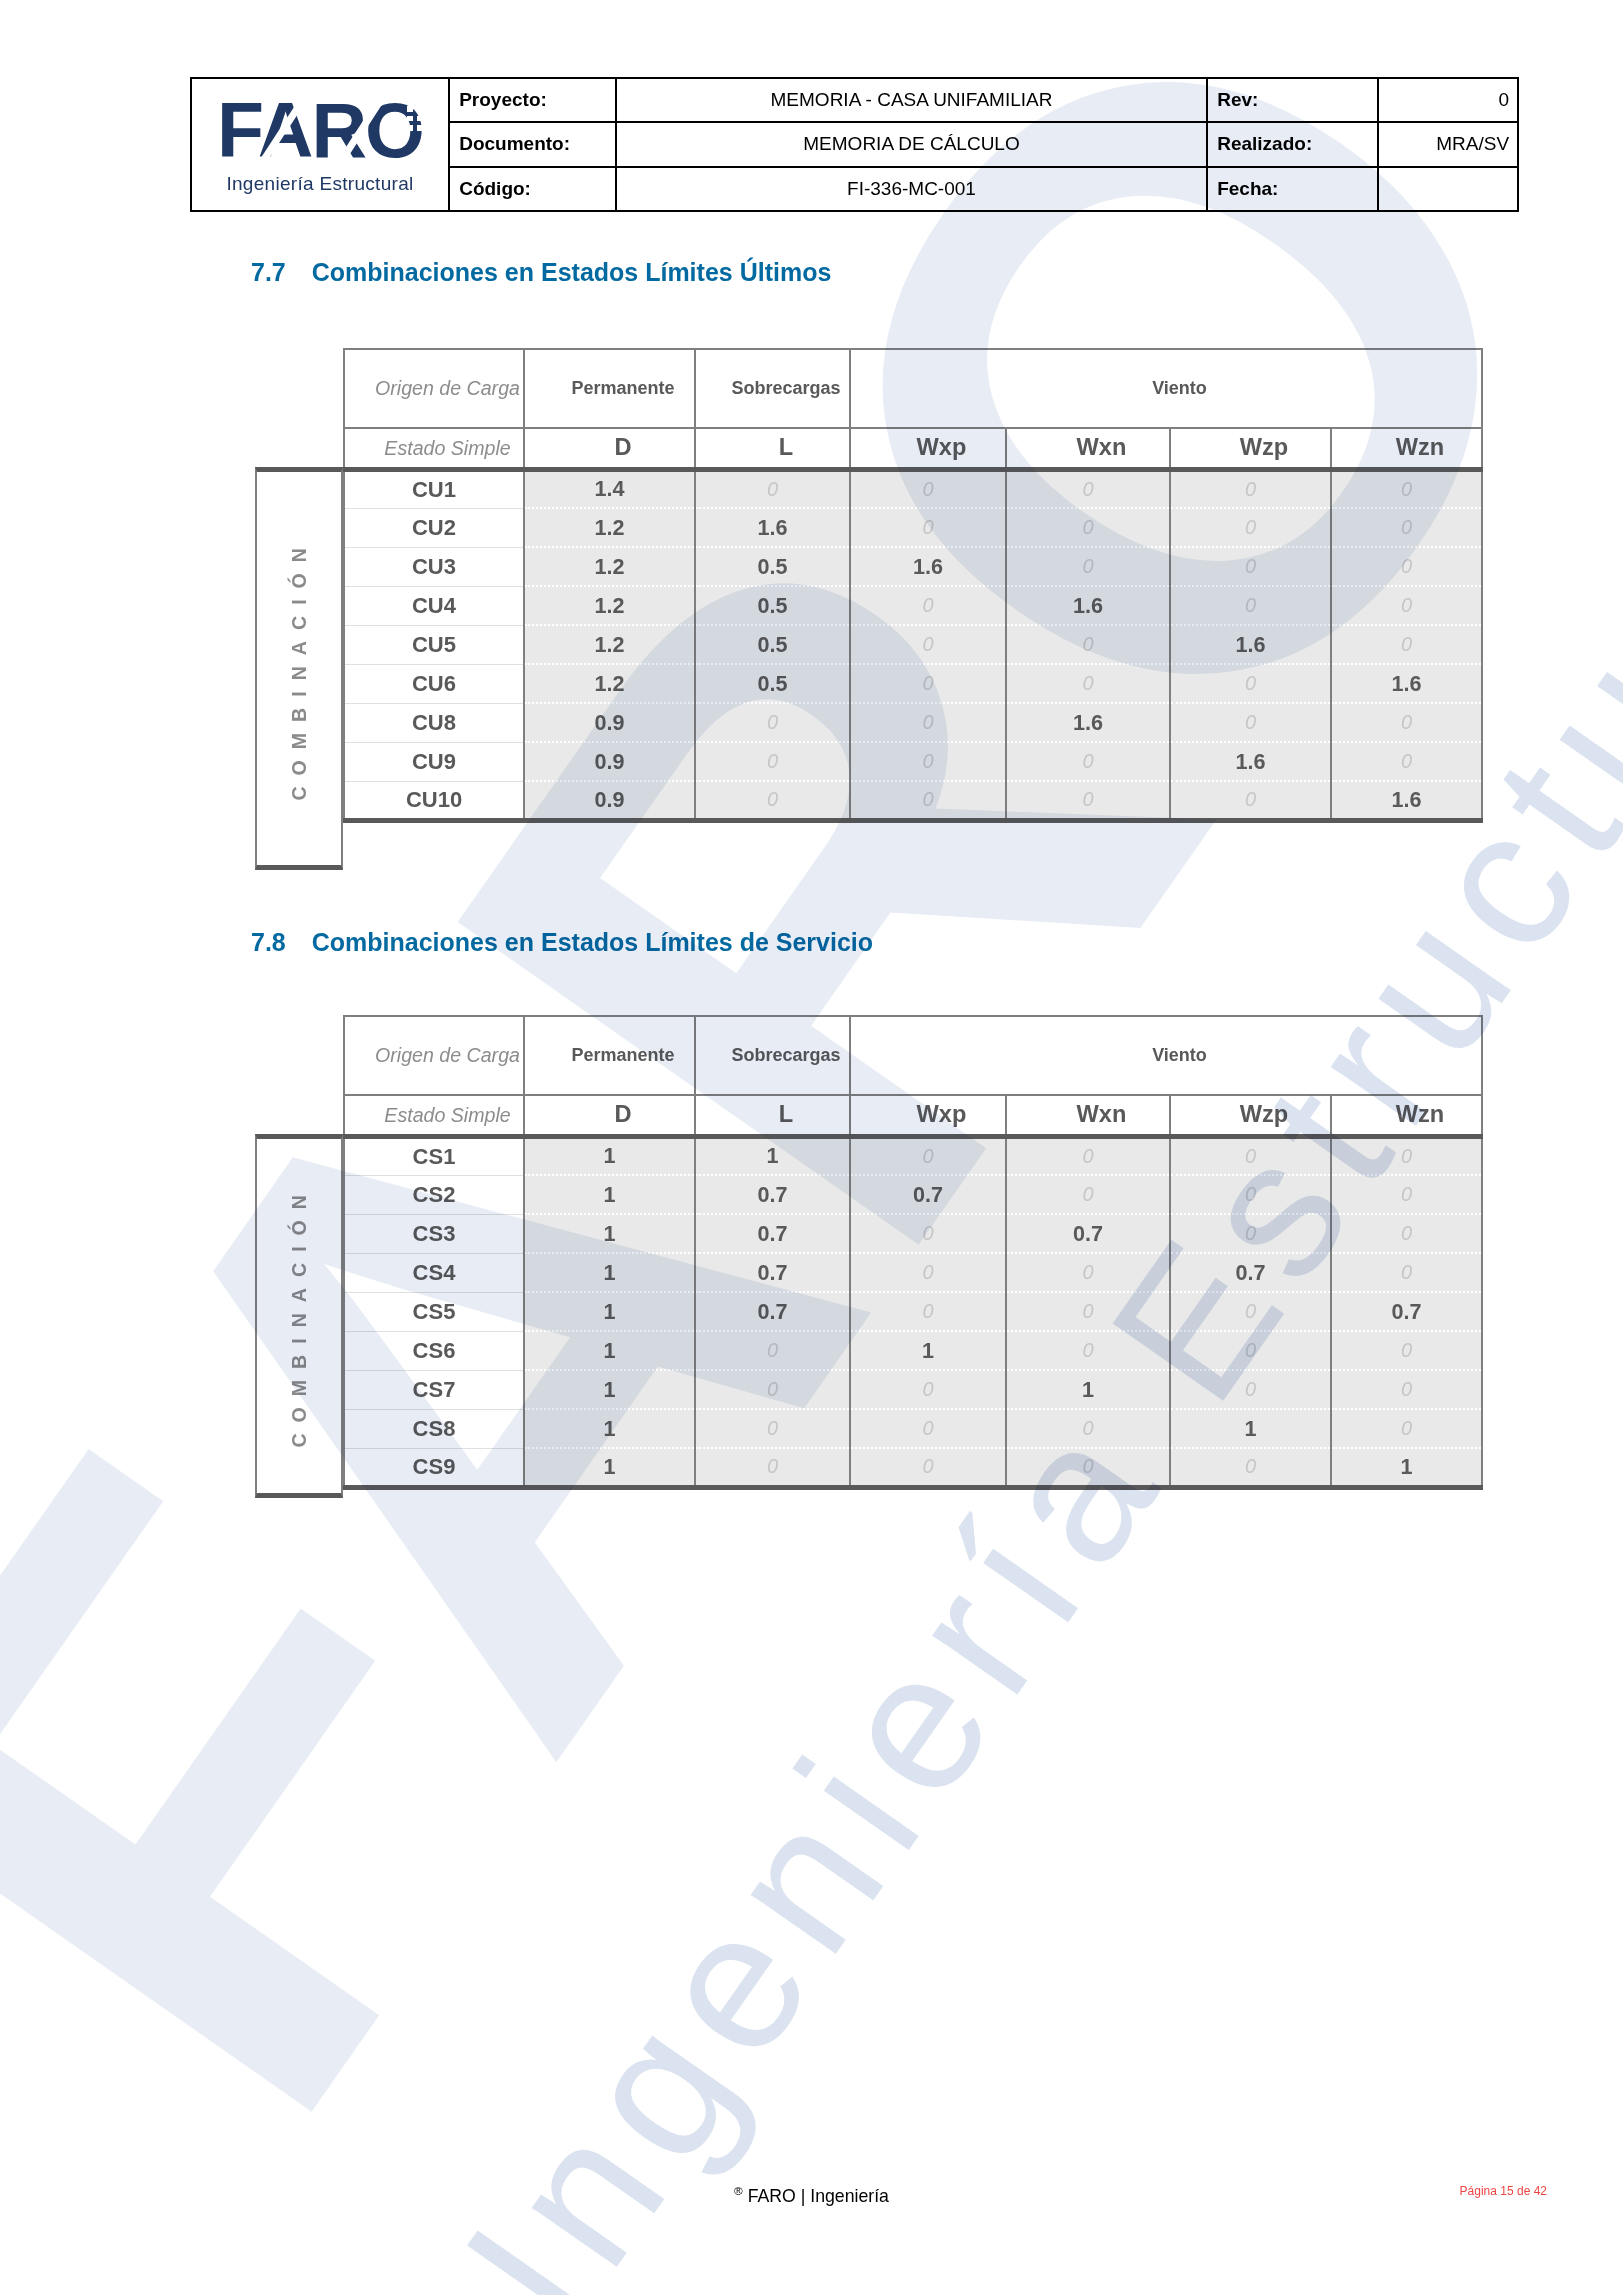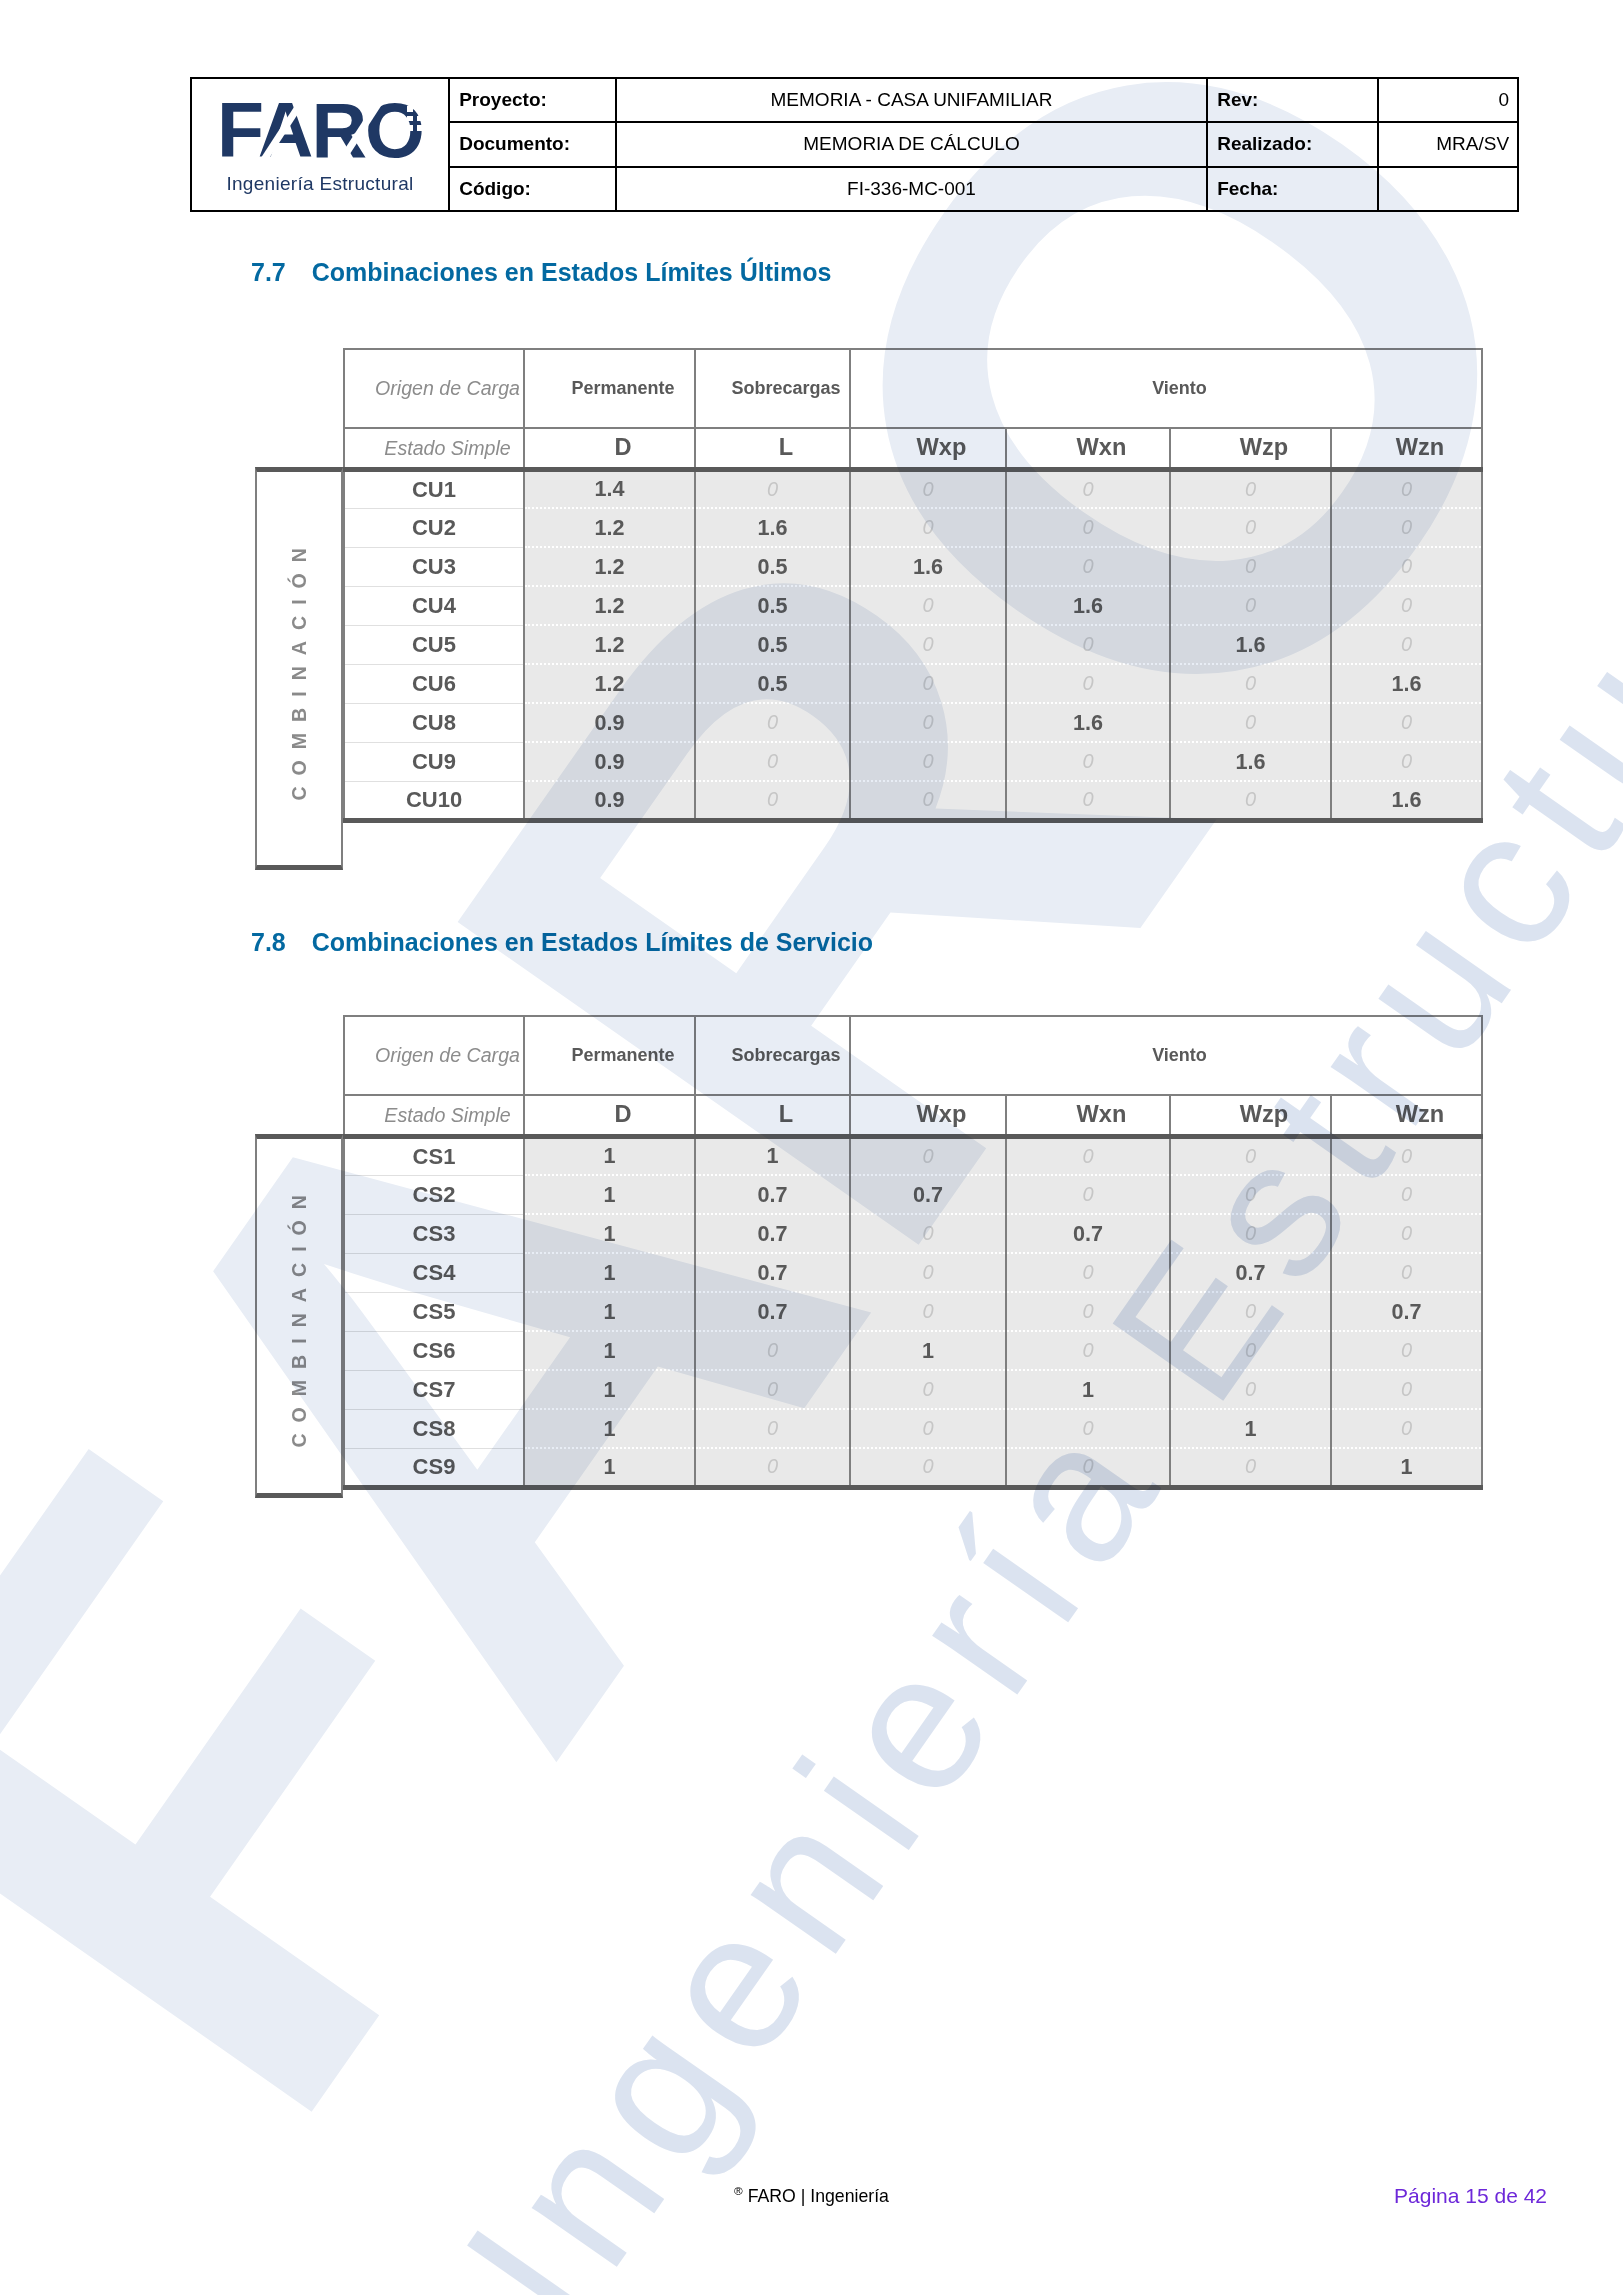--- a/index.html
+++ b/index.html
@@ -69,21 +69,21 @@
   table.main tbody td { height:39px; border-left:2px solid #7f7f7f; border-right:2px solid #7f7f7f; }
   td.rowlabel { background:#fff; font-size:22px; font-weight:bold; color:#595959; }
   td.data { background:#e9e9e9; font-size:21.6px; font-weight:bold; color:#595959; }
   td.data.zero { font-weight:normal; font-style:italic; color:#c6c6c6; font-size:20px; }
   table.main tbody tr + tr td.data { border-top:2px dotted #ffffff; }
   table.main tbody tr + tr td.rowlabel { border-top:1.3px solid #e0e0e0; }
 
   
   .footer-center { position:absolute; left:0; right:0; top:2184px; text-align:center; font-size:17.7px; color:#000; z-index:2; }
   .footer-center sup { font-size:11.8px; }
-  .footer-right { position:absolute; right:76px; top:2184px; font-size:21px; color:#6d28d9; z-index:2; }
+  .footer-right { position:absolute; right:76px; top:2184px; font-size:12px; color:#ef4444; z-index:2; }
 </style>
 </head>
 <body>
 
 <div class="page">
 
   <div class="watermark">
     <div class="wm-brand">FARO</div>
     <div class="wm-tag">Ingeniería Estructural</div>
   </div>

